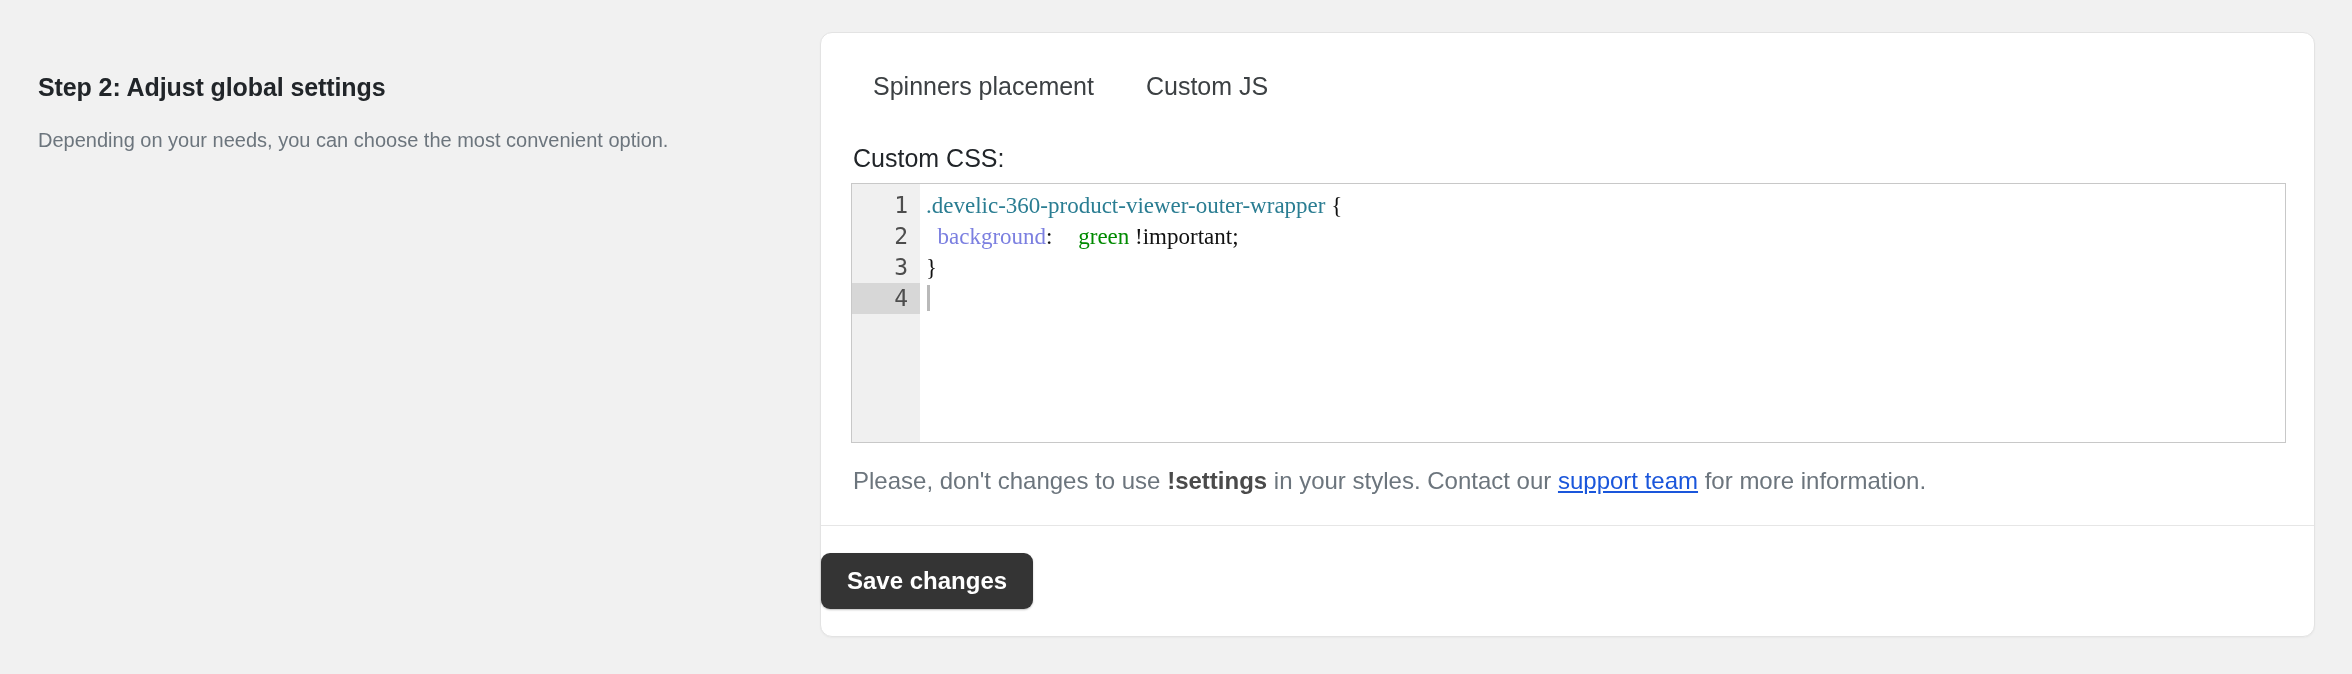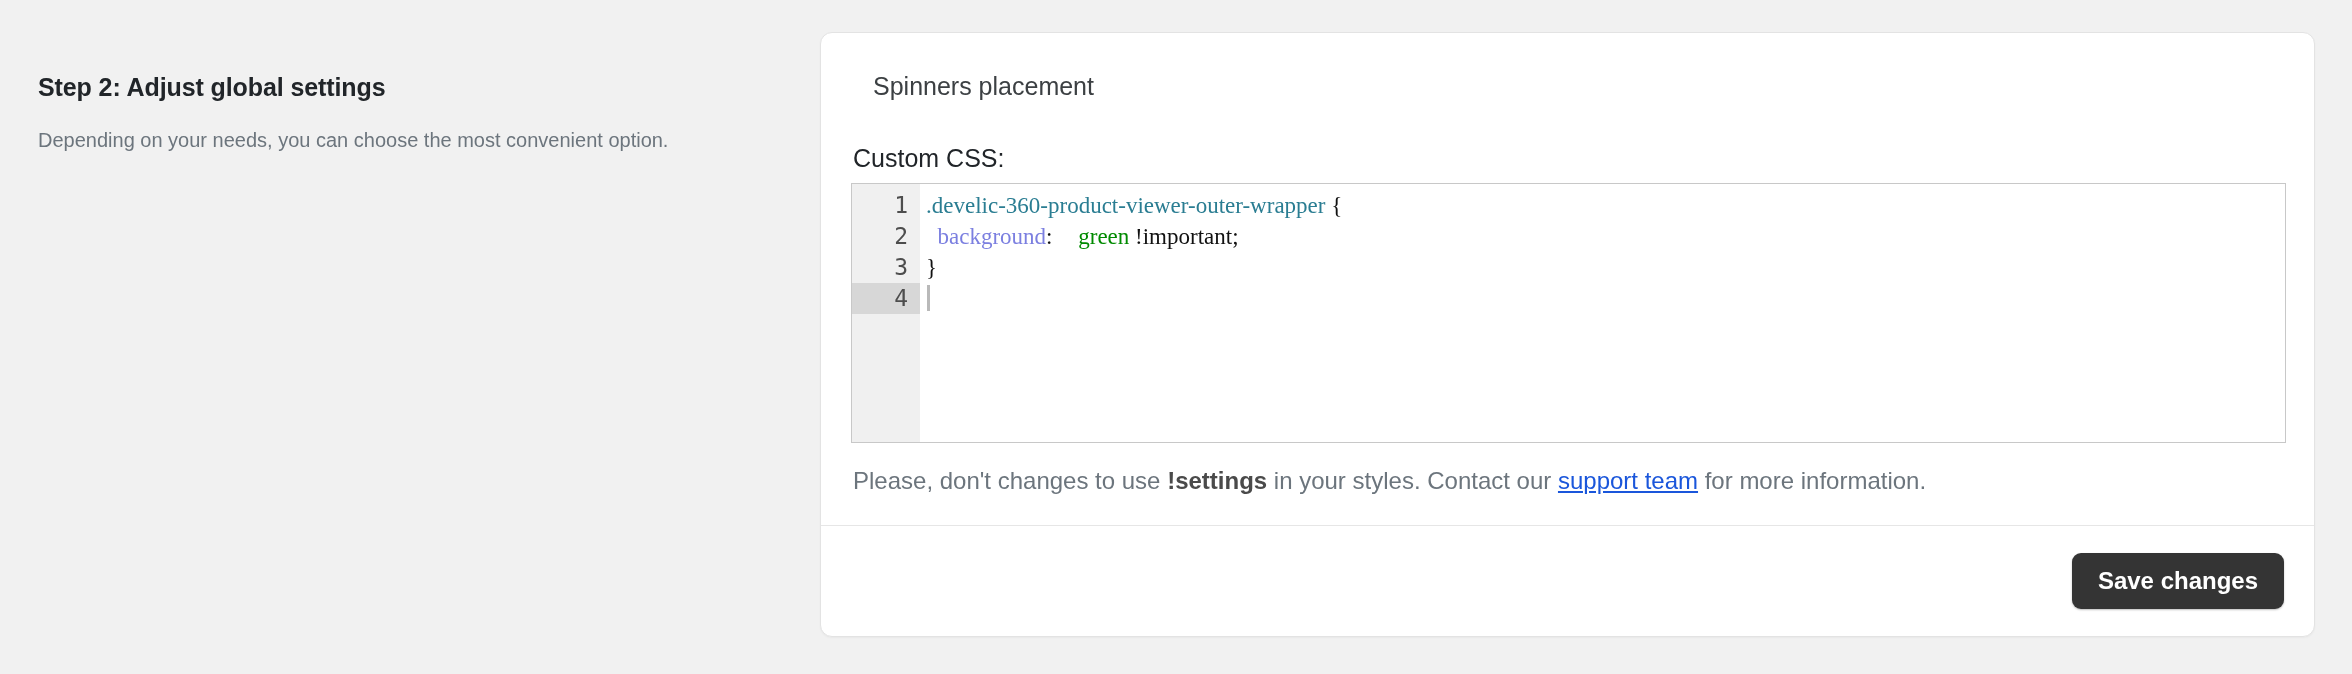--- a/index.html
+++ b/index.html
@@ -178,21 +178,20 @@
   .card-footer {
     position: absolute;
     left: 0;
     right: 0;
     bottom: 0;
     height: 111px;
     border-top: 1px solid #e6e6e6;
     box-sizing: border-box;
     display: flex;
     align-items: center;
-    justify-content: flex-end;
     padding-right: 30px;
   }
   .save-btn {
     background: #343434;
     color: #ffffff;
     font-size: 24px;
     font-weight: bold;
     font-family: "Liberation Sans", sans-serif;
     border: none;
     border-radius: 9px;
@@ -211,20 +210,21 @@
     <h2 class="step-title">Step 2: Adjust global settings</h2>
     <p class="step-desc">Depending on your needs, you can choose the most convenient option.</p>
   </div>
 
   <div class="card">
 
     <div class="card-body">
 
       <div class="tabs">
         <button class="tab">Spinners placement</button>
+        <button class="tab">Custom JS</button>
       </div>
 
       <div class="field-label">Custom CSS:</div>
 
       <div class="editor">
         <div class="gutter">
           <div class="gutter-line">1</div>
           <div class="gutter-line">2</div>
           <div class="gutter-line">3</div>
           <div class="gutter-line active">4</div>

